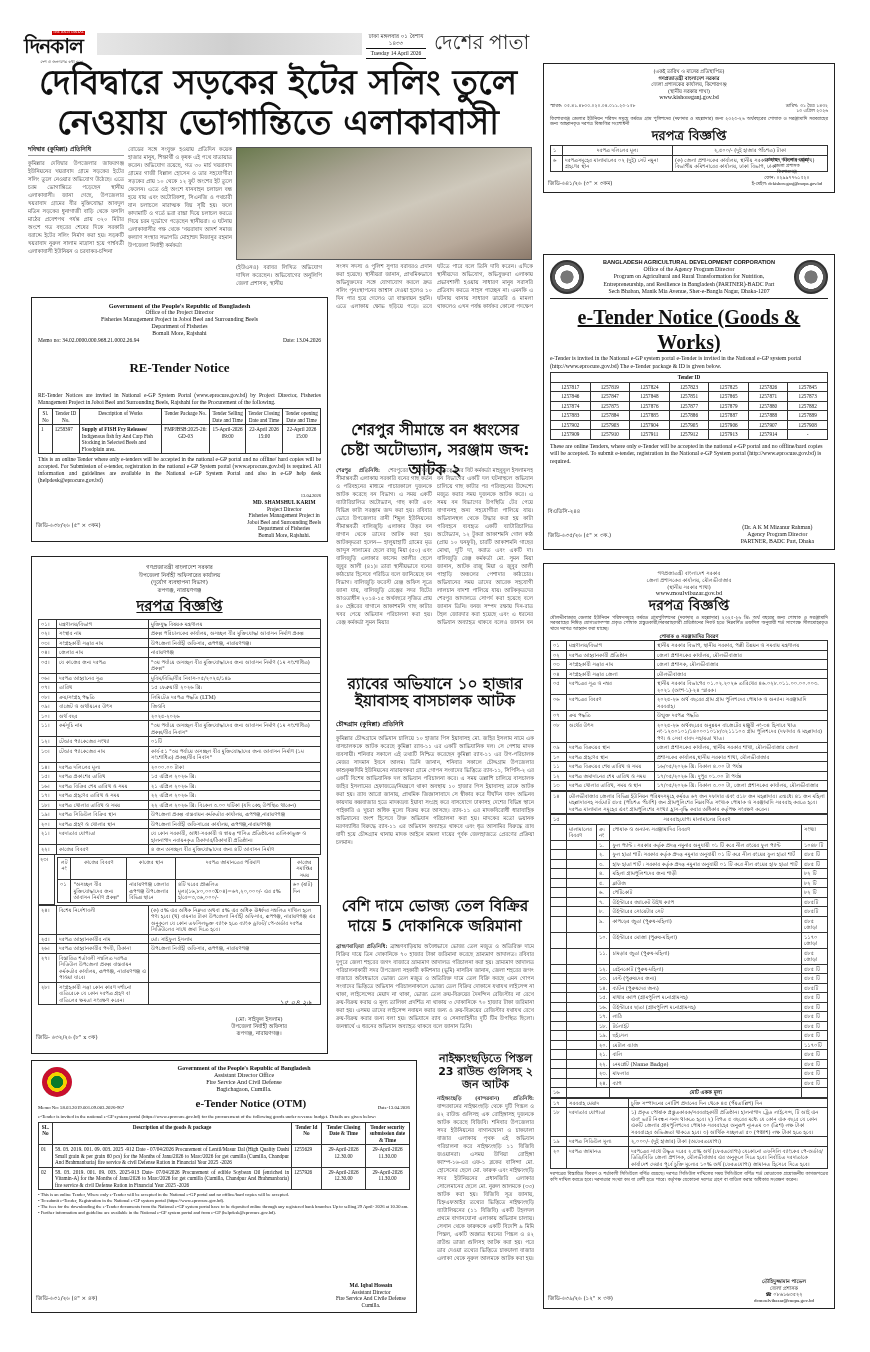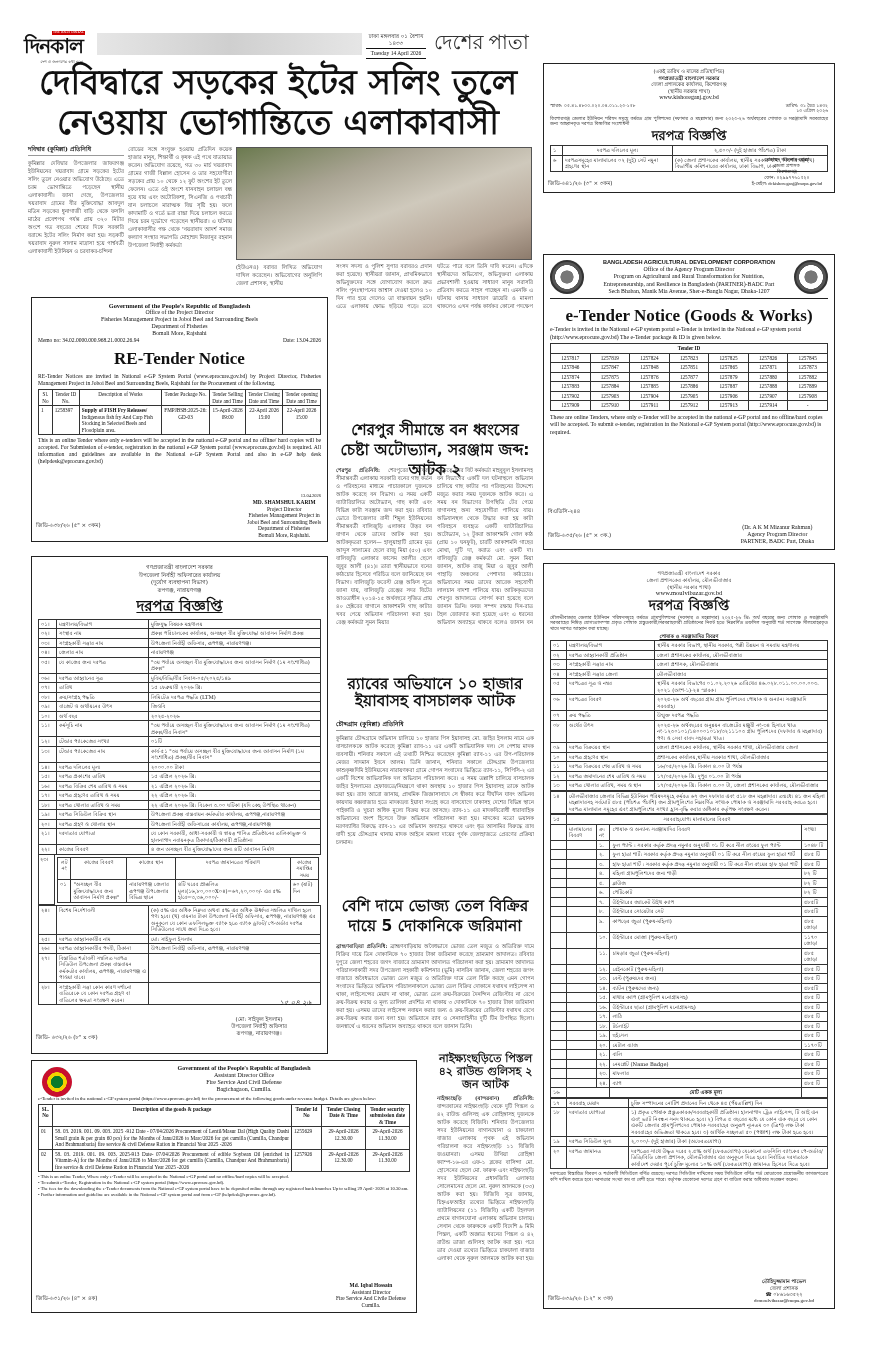--- a/index.html
+++ b/index.html
@@ -4,21 +4,21 @@
 <style>
 *{box-sizing:border-box;margin:0;padding:0}
 body{width:870px;height:1352px;background:#fff;font-family:"DejaVu Serif",serif;color:#111;position:relative;overflow:hidden;font-size:6px;line-height:1.25}
 .abs{position:absolute}
 .masthead-logo{left:24px;top:34px;font-family:"DejaVu Sans",sans-serif;font-weight:bold;font-size:20px;letter-spacing:-1px}
 .masthead-logo small{display:block;font-size:4px;font-weight:normal;letter-spacing:0;text-align:right}
 .page-no{left:100px;top:34px;font-size:18px;font-family:"DejaVu Sans",sans-serif}
 .band{left:97px;top:33px;width:265px;height:22px;background:linear-gradient(90deg,#e6e6e6,#cfcfcf 50%,#e6e6e6)}
 .dateline{left:366px;top:32px;width:60px;text-align:center;font-size:5.5px}
 .dateline div{border-bottom:1px solid #111;padding:1px 0}
-.section-title{left:434px;top:30px;font-size:20px;font-family:Liberation Serif, serif;color:#333}
+.section-title{left:434px;top:30px;font-size:20px;font-family:Liberation Sans, sans-serif;color:#333}
 .headline{font-family:"DejaVu Sans",sans-serif;font-weight:bold;color:#111;text-align:center}
 .h1{left:28px;top:62px;width:500px;font-size:34px;line-height:40px}
 .byline{font-weight:bold;font-size:6px;border-bottom:1px solid #999;padding-bottom:2px;margin-bottom:3px}
 .col{font-size:5.4px;line-height:8px;text-align:justify;color:#333}
 .photo{background:linear-gradient(160deg,#6b7a4f 0%,#a9a493 30%,#cfc9bc 55%,#b8a99a 80%,#8d7b6c 100%);border:1px solid #555}
 .box{border:1.5px solid #222;background:#fff;padding:4px 6px}
 .ctr{text-align:center}
 .b{font-weight:bold}
 .en{font-family:"Liberation Serif",serif}
 table{border-collapse:collapse;width:100%}
@@ -102,21 +102,21 @@
     <div class="b" style="font-size:6.4px">Government of the People's Republic of Bangladesh</div>
     <div>Office of the Project Director</div>
     <div>Fisheries Management Project in Joboi Beel and Surrounding Beels</div>
     <div>Department of Fisheries</div>
     <div>Bomali More, Rajshahi</div>
   </div>
   <div style="display:flex;justify-content:space-between;font-size:5.5px">
       <span>Memo no: 34.02.0000.000.968.21.0002.26.94</span>
       <span>Date: 13.04.2026</span>
     </div>
-  <div class="notice-title" style="font-size:17px;margin:4px">RE-Tender Notice</div>
+  <div class="notice-title" style="font-size:13px;margin:16px">RE-Tender Notice</div>
   <div style="font-size:5.6px;text-align:justify;line-height:7px">RE-Tender Notices are invited in National e-GP System Portal (www.eprocure.gov.bd) by Project Director, Fisheries Management Project in Joboi Beel and Surrounding Beels, Rajshahi for the Procurement of the following.</div>
   <table style="margin-top:2px">
     <tbody>
         <tr>
       <th>Sl. No</th>
       <th>Tender ID No.</th>
       <th>Description of Works</th>
       <th>Tender Package No.</th>
       <th>Tender Selling Date and Time</th>
       <th>Tender Closing Date and Time</th>
@@ -157,38 +157,38 @@
 <div class="abs" style="left:336px;top:720px;width:198px">
   <div class="byline">চৌদ্দগ্রাম (কুমিল্লা) প্রতিনিধি</div>
   <div class="col" style="height:150px;overflow:hidden">কুমিল্লার চৌদ্দগ্রামে অভিযান চালিয়ে ১০ হাজার পিস ইয়াবাসহ মো. জহির ইসলাম নামে এক বাসচালককে আটক করেছে কুমিল্লা র‍্যাব-১১ এর একটি আভিযানিক দল। সে পেশায় মাদক ব্যবসায়ী। শনিবার সকালে এই তথ্যটি নিশ্চিত করেছেন কুমিল্লা র‍্যাব-১১ এর উপ-পরিচালক মেজর সাদমান ইবনে আলম। তিনি জানান, শনিবার সকালে চৌদ্দগ্রাম উপজেলার কাশুকৃষ্ণদিমি ইউনিয়নের নারায়ণকরা গ্রামে গোপন সংবাদের ভিত্তিতে র‍্যাব-১১, সিপিসি-২ এর একটি বিশেষ আভিযানিক দল অভিযান পরিচালনা করে। এ সময় তল্লাশি চালিয়ে বাসচালক জহির ইসলামের হেফাজতে/নিয়ন্ত্রণে থাকা অবস্থায় ১০ হাজার পিস ইয়াবাসহ তাকে আটক করা হয়। র‍্যাব আরো জানায়, প্রাথমিক জিজ্ঞাসাবাদে সে স্বীকার করে দীর্ঘদিন যাবৎ অভিনব কায়দায় কক্সবাজার হতে মাদকদ্রব্য ইয়াবা সংগ্রহ করে বাসযোগে ঢাকাসহ দেশের বিভিন্ন স্থানে পাইকারি ও খুচরা অধিক মূল্যে বিক্রয় করে আসছে। র‍্যাব-১১ এর মাদকবিরোধী ধারাবাহিক অভিযানের অংশ হিসেবে উক্ত অভিযান পরিচালনা করা হয়। মাদকের মতো ভয়ানক মরণব্যাধির বিরুদ্ধে র‍্যাব-১১ এর অভিযান অব্যাহত থাকবে এবং ধৃত আসামির বিরুদ্ধে র‍্যাব বাদী হয়ে চৌদ্দগ্রাম থানায় মাদক আইনে মামলা দায়ের পূর্বক জেলহাজতে প্রেরণের প্রক্রিয়া চলমান।</div>
 </div>
 
 <div class="abs headline" style="left:336px;top:896px;width:198px;font-size:15.5px;line-height:20px">বেশি দামে ভোজ্য তেল বিক্রির দায়ে 5 দোকানিকে জরিমানা</div>
 <div class="abs col" style="left:336px;top:942px;width:198px;height:106px;overflow:hidden">
   <b>ব্রাহ্মণবাড়িয়া প্রতিনিধি:</b> <span>ব্রাহ্মণবাড়িয়ায় অবৈধভাবে ভোজ্য তেল মজুত ও অতিরিক্ত দামে বিক্রির দায়ে তিন দোকানিকে ৭০ হাজার টাকা জরিমানা করেছে ভ্রাম্যমাণ আদালত। রবিবার দুপুরে জেলা শহরের জগৎ বাজারে ভ্রাম্যমাণ আদালত পরিচালনা করা হয়। ভ্রাম্যমাণ আদালত পরিচালনাকারী সদর উপজেলা সহকারী কমিশনার (ভূমি) নাসরিন জানান, জেলা শহরের জগৎ বাজারে অবৈধভাবে ভোজ্য তেল মজুত ও অতিরিক্ত দামে তেল বিক্রি করছে এমন গোপন সংবাদের ভিত্তিতে অভিযান পরিচালনাকালে ভোজ্য তেল বিক্রির দোকানে যথাযথ লাইসেন্স না থাকা, লাইসেন্সের মেয়াদ না থাকা, ভোজ্য তেল ক্রয়-বিক্রয়ের দৈনন্দিন রেজিস্টার না রেখে ক্রয়-বিক্রয় করায় ও মূল্য তালিকা প্রদর্শিত না থাকায় ৩ দোকানিকে ৭০ হাজার টাকা জরিমানা করা হয়। এসময় তাদের লাইসেন্স নবায়ন করার জন্য ও ক্রয়-বিক্রয়ের রেজিস্টার যথাযথ রেখে ক্রয়-বিক্রয় করার জন্য বলা হয়। অভিযানে র‍্যাব ও সেনাবাহিনীর দুটি টিম উপস্থিত ছিলো। জনস্বার্থে এ ধরনের অভিযান অব্যাহত থাকবে বলে জানান তিনি।</span>
 </div>
 
-<div class="abs headline" style="left:437px;top:1052px;width:97px;font-size:11px;line-height:13px">নাইক্ষ্যংছড়িতে পিস্তল ৪২ রাউন্ড গুলিসহ ২ জন আটক</div>
+<div class="abs headline" style="left:437px;top:1052px;width:97px;font-size:11px;line-height:13px">নাইক্ষ্যংছড়িতে পিস্তল 23 রাউন্ড গুলিসহ ২ জন আটক</div>
 <div class="abs col" style="left:437px;top:1094px;width:97px;height:220px;overflow:hidden">
   <b>নাইক্ষ্যংছড়ি (বান্দরবান) প্রতিনিধি:</b> <span>বান্দরবানের নাইক্ষ্যংছড়ি থেকে দুটি পিস্তল ও ৪২ রাউন্ড গুলিসহ এক রোহিঙ্গাসহ দুজনকে আটক করেছে বিজিবি। শনিবার উপজেলার সদর ইউনিয়নের বাগানঘোনা ও চাকঢালা বাজার এলাকায় পৃথক এই অভিযান পরিচালনা করে নাইক্ষ্যংছড়ি ১১ বিজিবি জওয়ানরা। এসময় উখিয়া রোহিঙ্গা ক্যাম্প-১৬-এর এফ-১ ব্লকের বাসিন্দা মো. হোসেনের ছেলে মো. ফারুক এবং নাইক্ষ্যংছড়ি সদর ইউনিয়নের প্রধানজিরি এলাকার সোলেমানের ছেলে মো. নুরুল আলমকে (৩৩) আটক করা হয়। বিজিবি সূত্র জানায়, চিহ্নএফআইর তথ্যের ভিত্তিতে নাইক্ষ্যংছড়ি ব্যাটালিয়নের (১১ বিজিবি) একটি টহলদল প্রথমে বাগানঘোনা এলাকায় অভিযান চালায়। সেখান থেকে ফারুককে একটি বিদেশি ৯ মিমি পিস্তল, একটি অজ্ঞাত ধরনের পিস্তল ও ৪২ রাউন্ড তাজা গুলিসহ আটক করা হয়। পরে তার দেওয়া তথ্যের ভিত্তিতে চাকঢালা বাজার এলাকা থেকে নুরুল আলমকে আটক করা হয়।</span>
 </div>
 
 <div class="abs box" style="left:543px;top:254px;width:292px;height:296px;font-family:'Liberation Serif',serif">
   <div style="display:flex;align-items:center;justify-content:space-between;border-bottom:1px solid #222;padding-bottom:3px">
     <div class="emblem"></div>
     <div class="ctr" style="font-size:5.8px;line-height:7.2px;flex:1;padding:0 4px">
       <div class="b" style="font-family:'Liberation Sans',sans-serif;font-size:5.6px">BANGLADESH AGRICULTURAL DEVELOPMENT CORPORATION</div>
       <div>Office of the Agency Program Director</div>
       <div>Program on Agricultural and Rural Transformation for Nutrition,</div>
       <div>Entrepreneurship, and Resilience in Bangladesh (PARTNER)-BADC Part</div>
       <div>Sech Bhaban, Manik Mia Avenue, Sher-e-Bangla Nagar, Dhaka-1207</div>
     </div>
     <div class="emblem"></div>
   </div>
-  <div class="notice-title" style="font-size:17px;margin:6px 0 0">e-Tender Notice (Goods &amp; Works)</div>
+  <div class="notice-title" style="text-decoration:underline;font-size:20px;margin:6px 0 0">e-Tender Notice (Goods &amp; Works)</div>
   <div style="font-size:5.8px;line-height:7.5px">e-Tender is invited in the National e-GP system portal e-Tender is invited in the National e-GP system portal (http://www.eprocure.gov.bd) The  e-Tender package &amp; ID is given below.</div>
   <table style="margin-top:2px">
     <tbody>
         <tr>
           <th colspan="7" class="b ctr" style="font-weight:bold">Tender ID</th>
         </tr>
     </tbody>
       <tbody id="badc-body">
         <tr>
           <td class="ctr">1257817</td>
@@ -440,20 +440,25 @@
   <div class="code" style="position:absolute;left:4px;bottom:12px">জিডি- ৬৩২/২৬ (৮" x ৩ক)</div>
 </div>
 
 <div class="abs box" style="left:31px;top:1060px;width:386px;height:253px;font-family:'Liberation Serif',serif">
   <div class="emblem-fire" style="position:absolute;left:10px;top:6px"></div>
   <div class="ctr" style="font-size:6px;line-height:7px;margin-left:40px">
     <div class="b">Government of the People's Republic of Bangladesh</div>
     <div>Assistant Director Office</div>
     <div>Fire Service And Civil Defense</div>
     <div>Bagichagaon, Cumilla.</div>
+  </div>
+  <div style="display:flex;justify-content:space-between;align-items:flex-end;font-size:4.8px;margin-top:4px">
+    <span>Memo No: 58.03.2019.001.09.003.2026-967</span>
+    <span class="b" style="font-size:11px">e-Tender Notice (OTM)</span>
+    <span>Date-13.04.2026</span>
   </div>
   <div style="font-size:4.8px;margin-top:3px">e-Tender is invited in the national e-GP system portal (https://www.eprocure.gov.bd) for the procurement of the following goods under revenue budget. Details are given below:</div>
   <table style="margin-top:2px">
     <tbody>
         <tr>
       <th class="b" style="font-weight:bold;width:14px">SL. No</th>
       <th class="b" style="font-weight:bold">Description of the goods &amp; package</th>
       <th class="b" style="font-weight:bold;width:30px">Tender Id No</th>
       <th class="b" style="font-weight:bold;width:44px">Tender Closing Date &amp; Time</th>
       <th class="b" style="font-weight:bold;width:44px">Tender security submission date &amp; Time</th>

